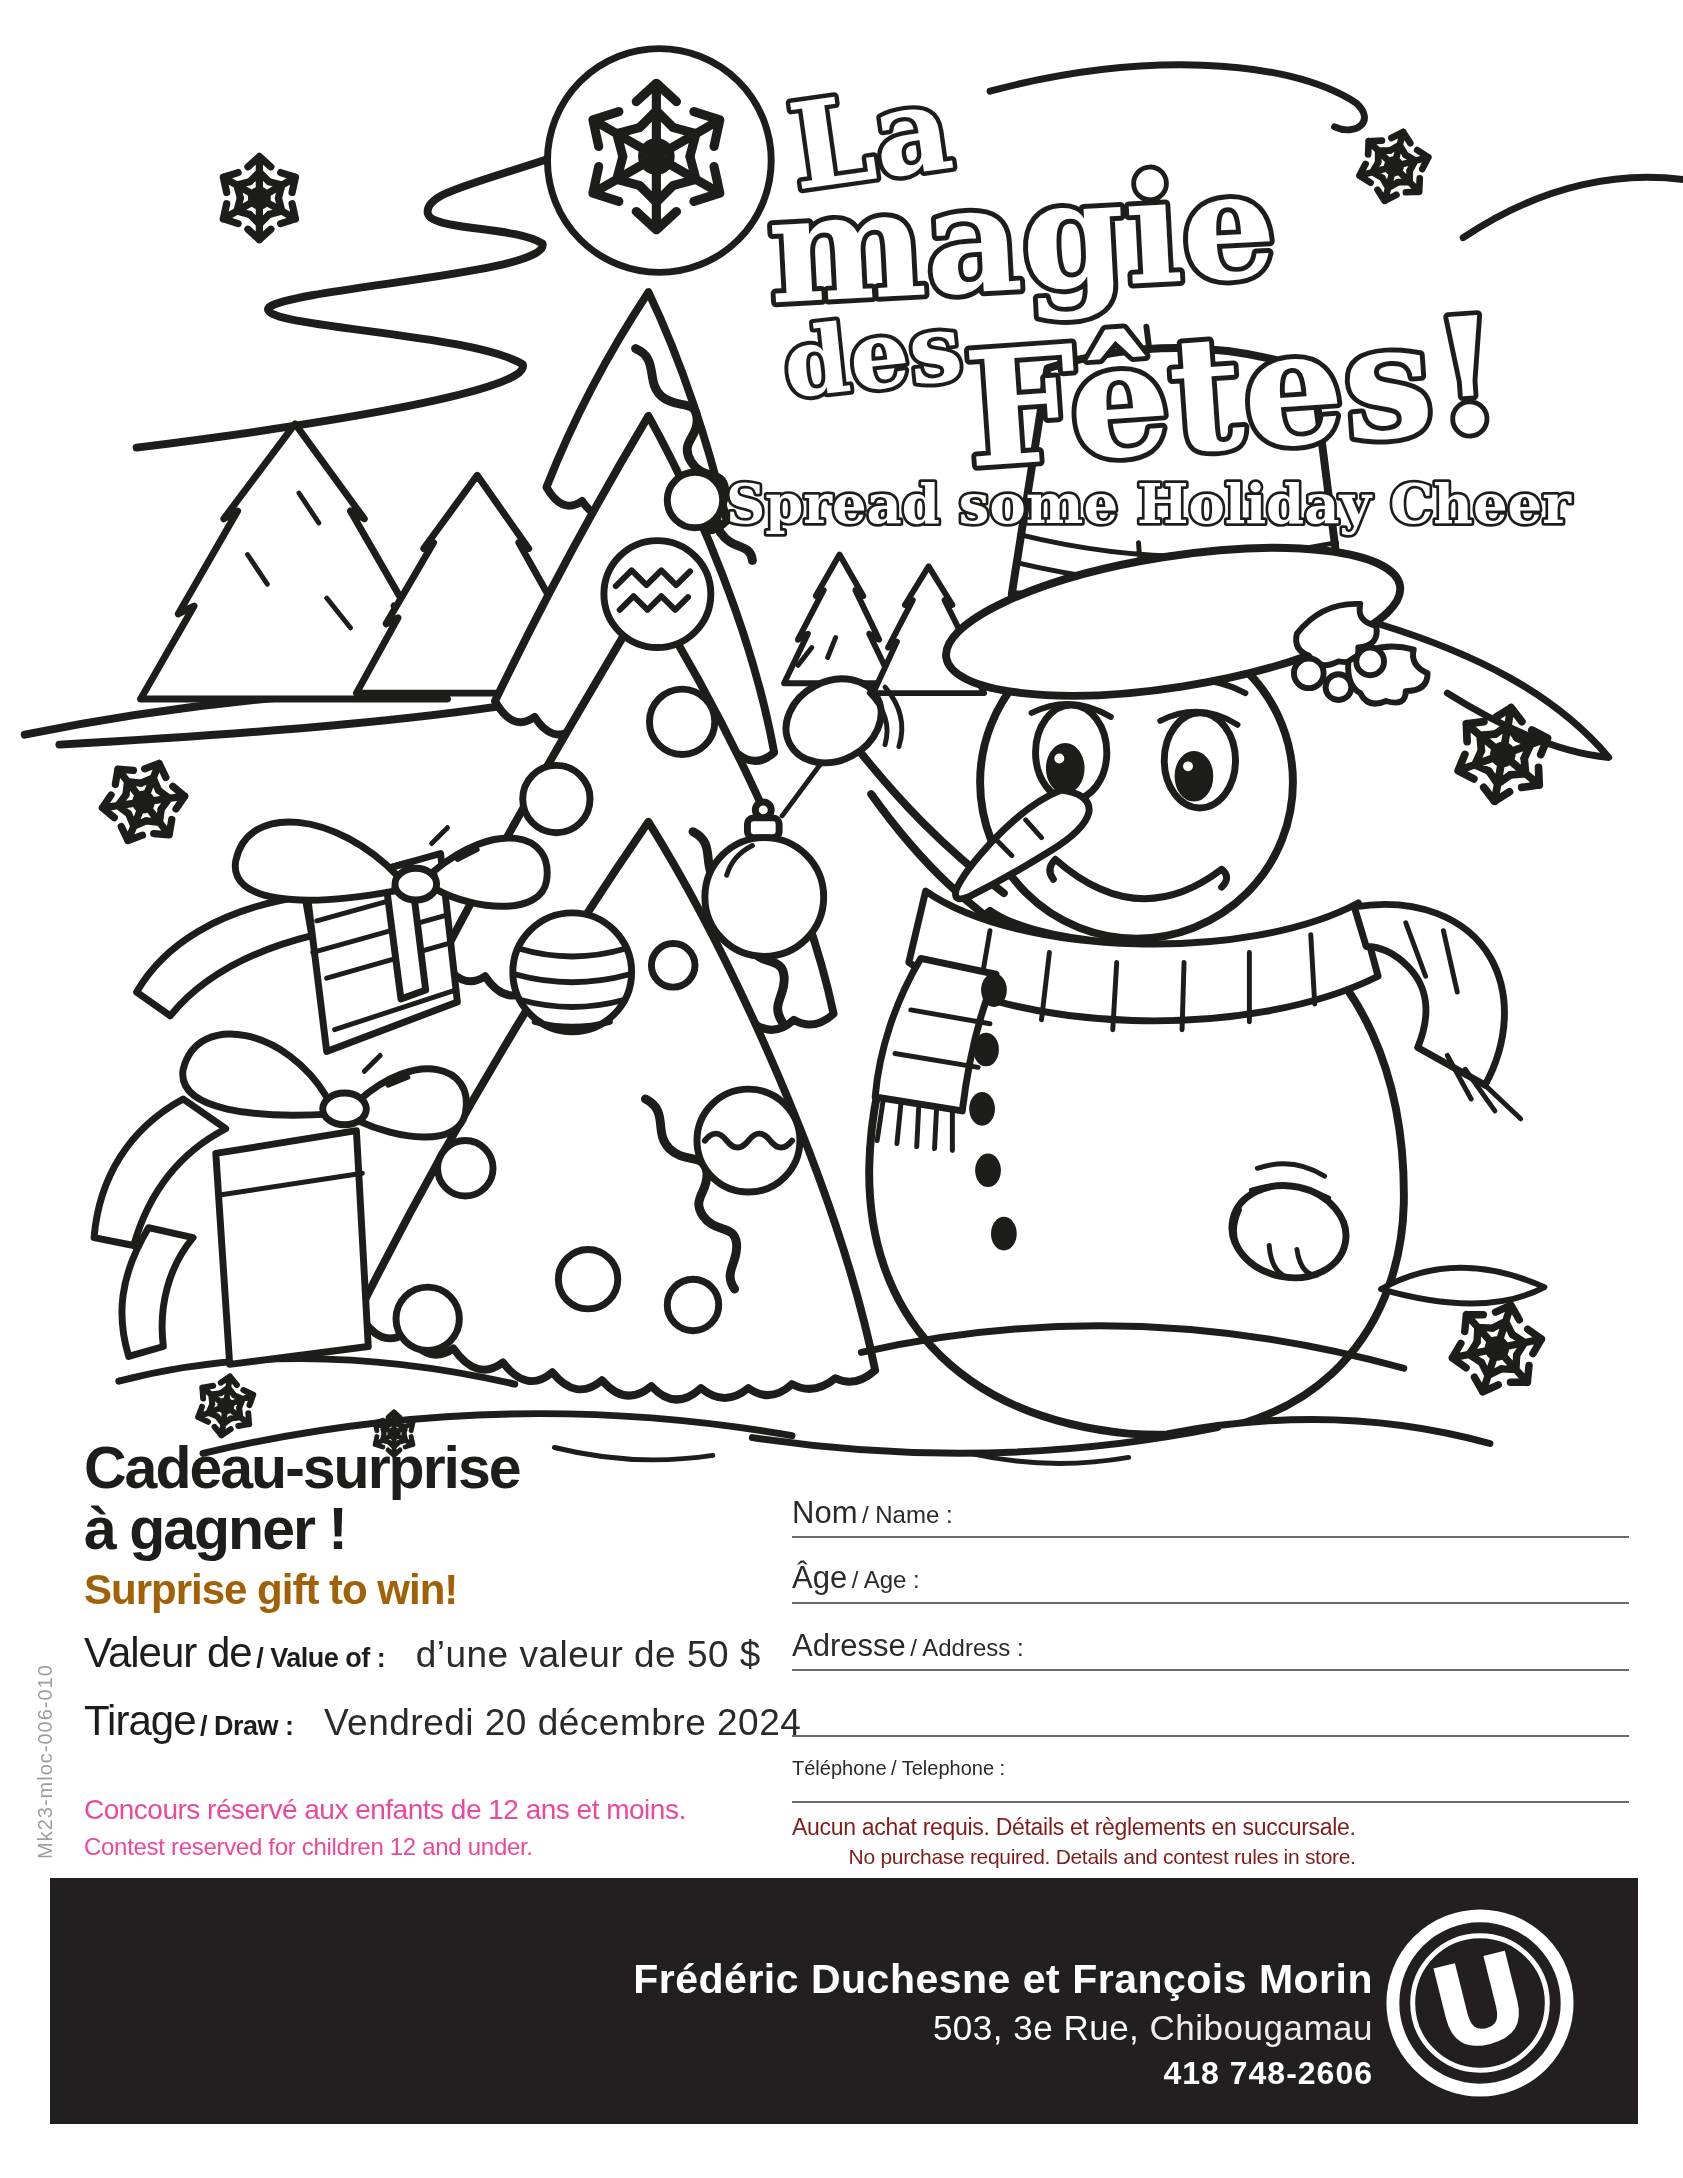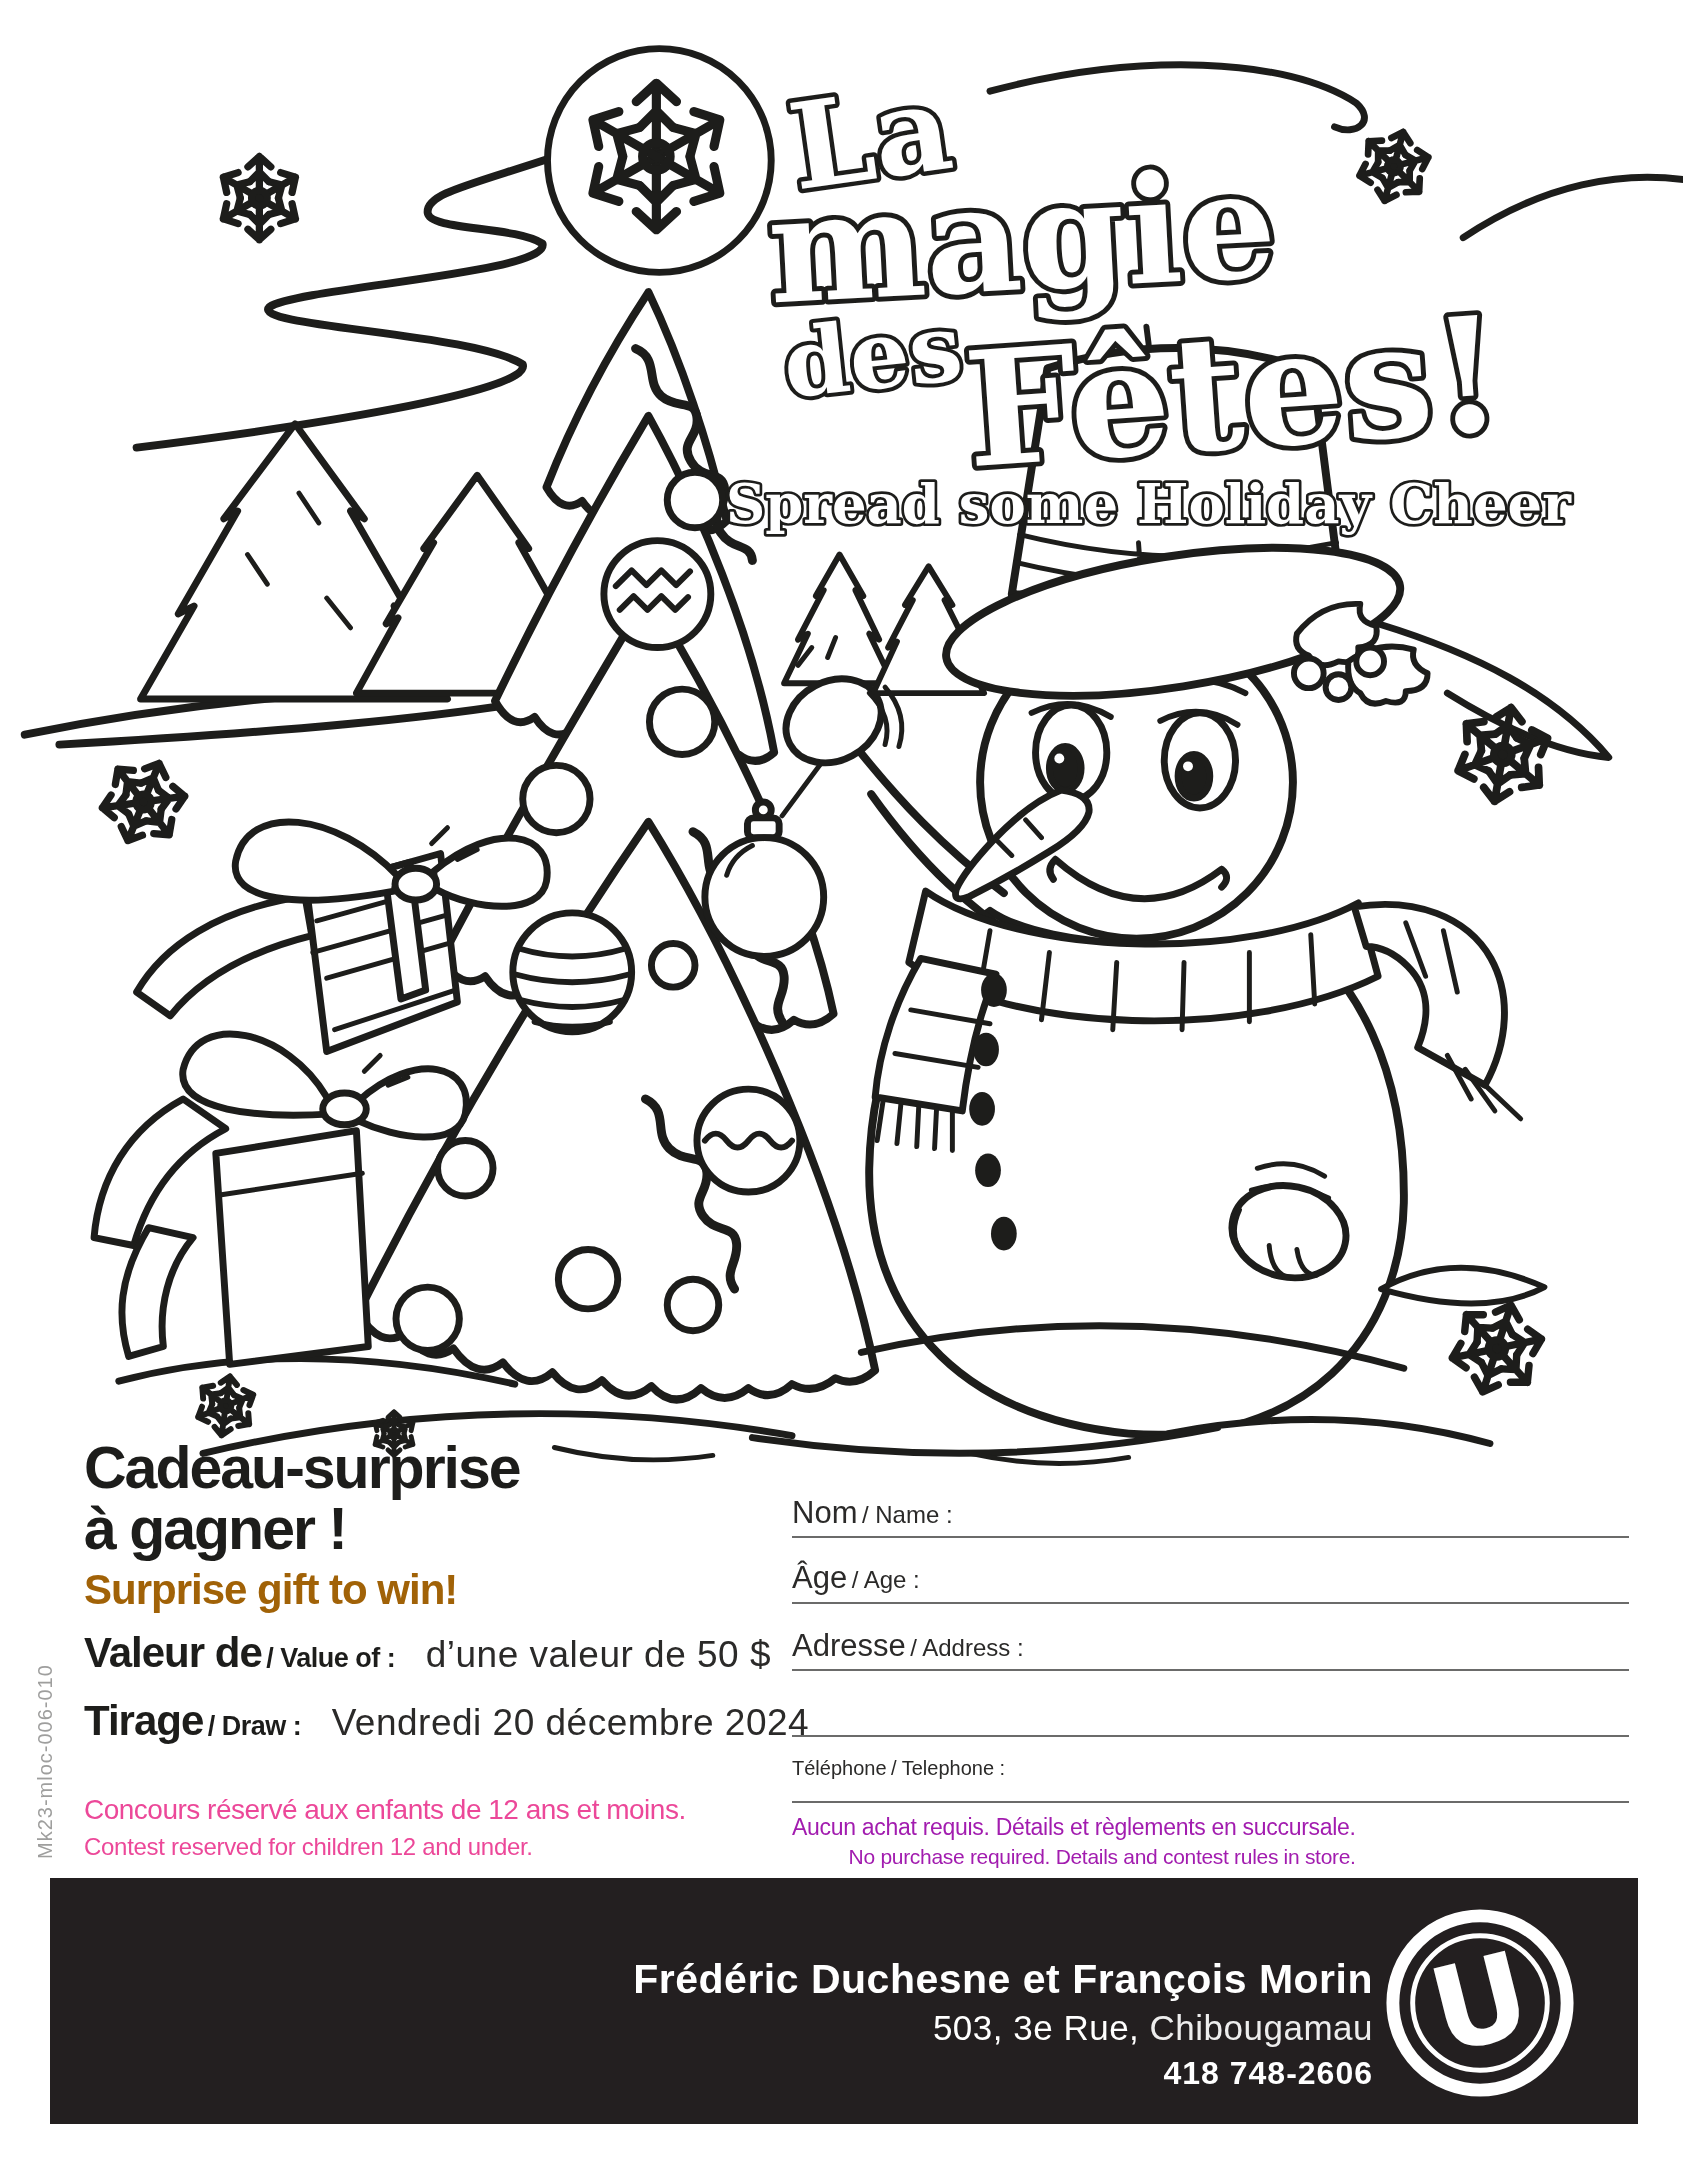--- a/index.html
+++ b/index.html
@@ -6,34 +6,34 @@
   .page{position:relative;width:1683px;height:2178px;background:#ffffff;overflow:hidden;
         font-family:"Liberation Sans",sans-serif;color:#2b2a29;margin:0 auto;}
   .art{position:absolute;left:0;top:0;}
 
   
   .headline{position:absolute;left:84px;top:1438px;font-size:59px;font-weight:bold;
             line-height:1.03;letter-spacing:-2px;color:#1d1d1b;}
   .sub-headline{position:absolute;left:84px;top:1566px;font-size:42px;font-weight:bold;
             letter-spacing:-1px;color:#a16207;}
   .spec-row{position:absolute;left:84px;white-space:nowrap;color:#1d1d1b;}
-  .spec-row .lbl-fr{font-size:42px;font-weight:bold;letter-spacing:-1px;}
+  .spec-row .lbl-fr{font-size:42px;font-weight:normal;letter-spacing:-1px;}
   .spec-row .lbl-en{font-size:27px;font-weight:bold;letter-spacing:-0.5px;}
   .spec-row .val{font-size:37px;font-weight:normal;margin-left:26px;letter-spacing:0.5px;color:#2b2a29;}
   .eligibility{position:absolute;left:84px;top:1794px;color:#ec4899;}
   .elig-fr{font-size:28px;letter-spacing:-0.5px;}
   .elig-en{font-size:24px;margin-top:7px;letter-spacing:-0.3px;}
 
   
   .f-label{position:absolute;left:792px;white-space:nowrap;color:#2b2a29;}
   .f-label .fl-fr{font-size:31px;}
   .f-label .fl-en{font-size:24px;}
   .f-label.tel .fl-fr,.f-label.tel .fl-en{font-size:20px;}
   .f-line{position:absolute;left:792px;width:837px;height:0;border-top:2px solid #6b6b6a;}
-  .legal{position:absolute;left:792px;top:1814px;color:#a21caf;}
+  .legal{position:absolute;left:792px;top:1814px;color:#7f1d1d;}
   .legal-fr{font-size:23px;letter-spacing:-0.3px;}
   .legal-en{font-size:21px;margin-top:4px;letter-spacing:-0.3px;text-align:right;}
 
   .side-code{position:absolute;left:34px;top:1859px;transform:rotate(-90deg);
              transform-origin:left top;font-size:20px;color:#9e9e9d;letter-spacing:1px;white-space:nowrap;}
 
   
   .footer{position:absolute;left:50px;top:1878px;width:1588px;height:246px;background:#231f20;}
   .footer-text{position:absolute;right:265px;top:81px;text-align:right;color:#ffffff;line-height:1.0;}
   .owners{font-size:41px;font-weight:bold;letter-spacing:0.5px;}

